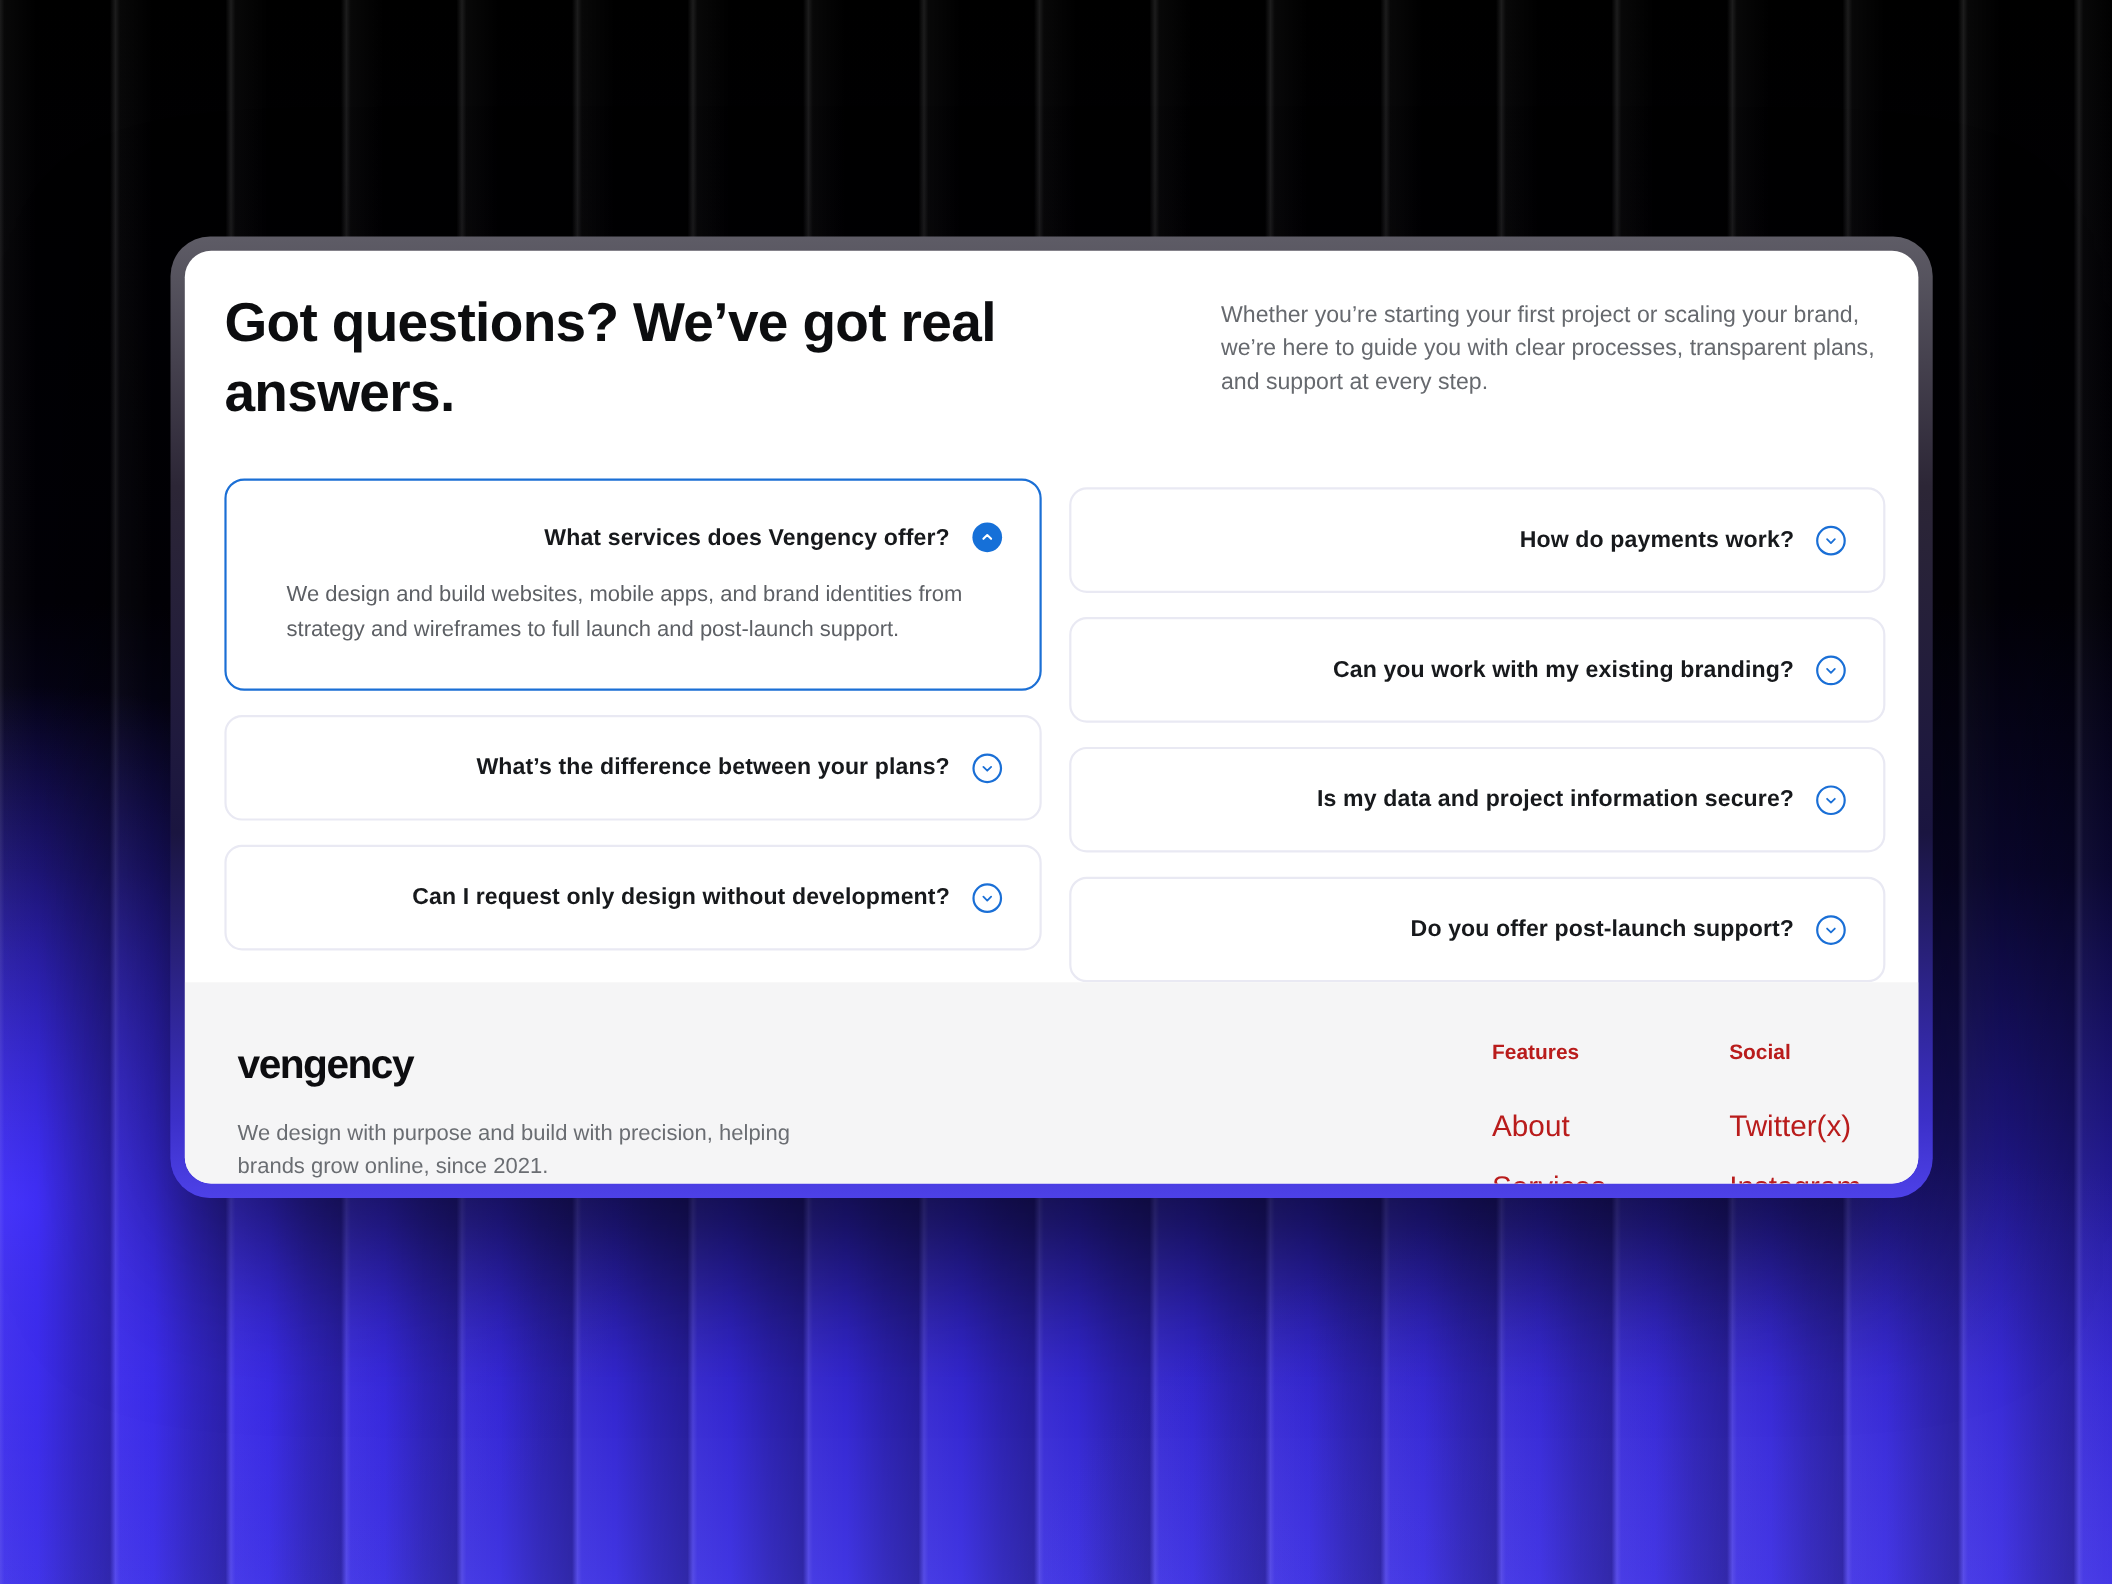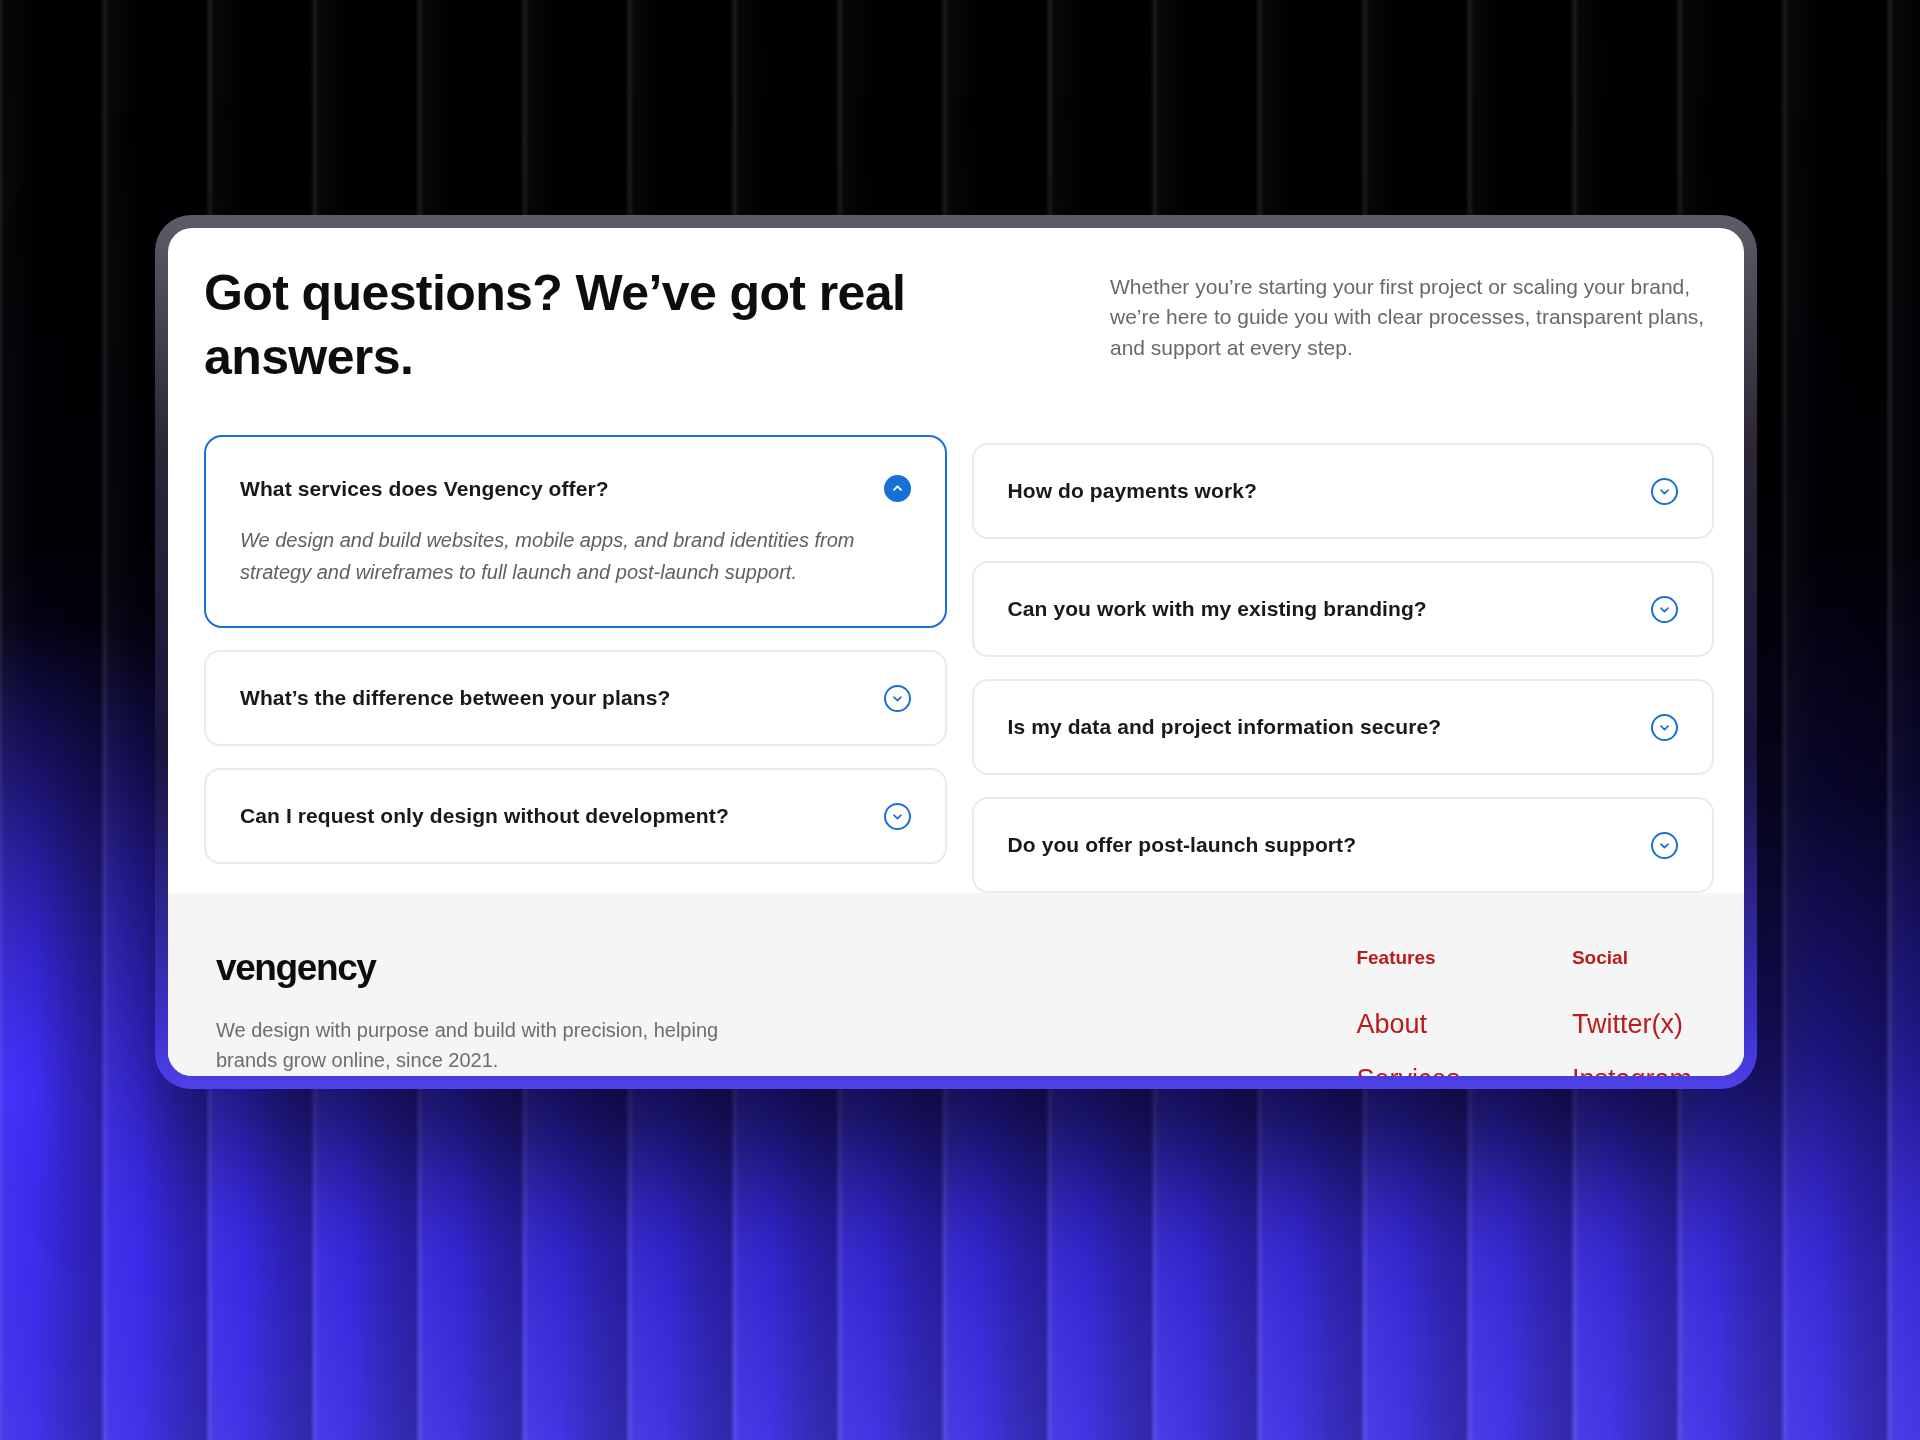--- a/index.html
+++ b/index.html
@@ -62,30 +62,31 @@
 
   .faq-item {
     box-sizing: border-box;
     background: #ffffff;
     border: 2px solid #e9e9f3;
     border-radius: 16px;
     min-height: 96px;
     padding: 0 34px;
     display: flex; flex-direction: column; justify-content: center;
     cursor: pointer;
+    align-items: flex-end;
   }
   .faq-item.expanded {
     border-color: #1b6fd5;
     border-radius: 18px;
     padding: 38px 34px;
     justify-content: flex-start;
   }
   .faq-row { display: flex; align-items: center; justify-content: space-between; gap: 20px; }
   .q { font-size: 21px; font-weight: 700; color: #17191c; letter-spacing: 0.1px; }
-  .a { margin: 22px 0 0; font-size: 20px; line-height: 1.6; color: #5d6065; max-width: 650px; font-style: italic; }
+  .a { margin: 22px 0 0; font-size: 20px; line-height: 1.6; color: #5d6065; max-width: 650px; }
 
   .chev {
     width: 27px; height: 27px; flex: none;
     border-radius: 50%;
     display: flex; align-items: center; justify-content: center;
     box-sizing: border-box;
   }
   .chev.up { background: #1670d8; }
   .chev.down { background: #ffffff; border: 2.5px solid #1a6fd6; }
 

